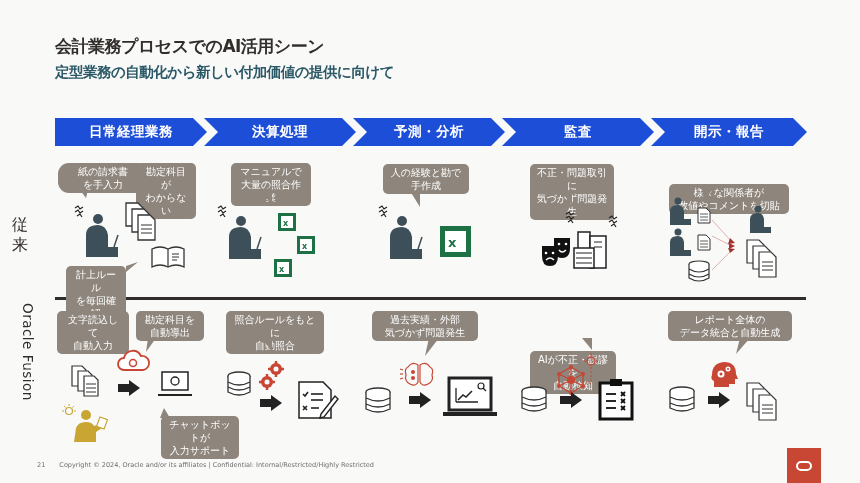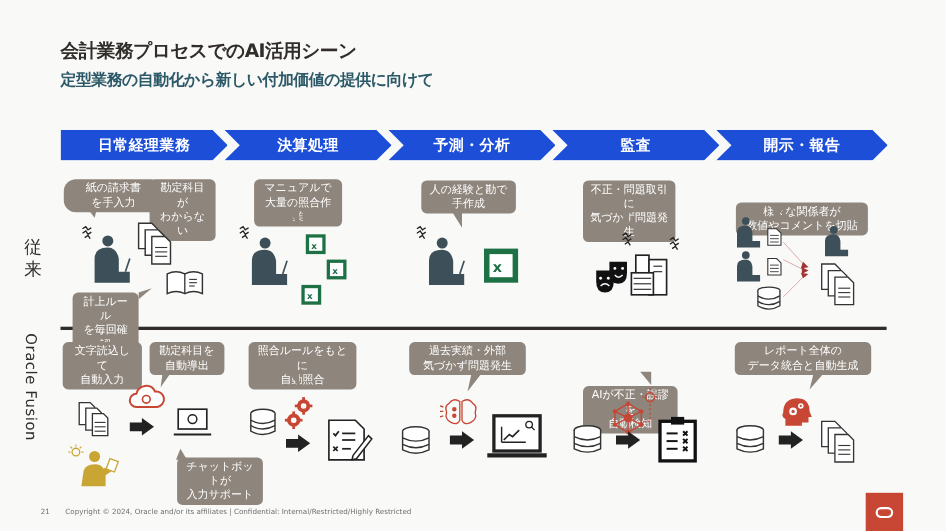--- a/index.html
+++ b/index.html
@@ -8,21 +8,21 @@
   .abs { position:absolute; }
   .title { left:55px; top:35px; font-size:17px; font-weight:bold; color:#312d2a; letter-spacing:-0.5px; }
   .subtitle { left:55px; top:63px; font-size:14.5px; font-weight:bold; color:#2c5967; letter-spacing:-0.5px; }
   .chevron { top:118px; height:28px; display:flex; align-items:center; justify-content:center;
      color:#fff; font-weight:bold; font-size:13.5px; background:#1d4ed8; letter-spacing:0.5px; }
   .chev-first { clip-path: polygon(0 0, calc(100% - 14px) 0, 100% 50%, calc(100% - 14px) 100%, 0 100%); }
   .chev-mid { clip-path: polygon(0 0, calc(100% - 14px) 0, 100% 50%, calc(100% - 14px) 100%, 0 100%, 14px 50%); }
   .bubble { background:#8e857c; color:#fff; font-size:10px; line-height:13px; text-align:center;
      border-radius:5px; padding:2px 6px; white-space:pre-line; }
   .side-label { font-size:16px; color:#312d2a; }
-  .side-conv { left:20px; top:215px; width:20px; line-height:20px; text-align:center; }
+  .side-conv { left:10px; top:215px; width:20px; line-height:20px; text-align:center; }
   .side-oracle { left:20px; top:303px; writing-mode:vertical-rl; font-size:13.5px; letter-spacing:0.5px; }
   .divider { left:55px; top:297px; width:751px; height:3px; background:#312d2a; }
   .footer { left:37px; top:461px; font-size:6.5px; color:#6f6f6f; }
   .footer .pn { margin-right:12px;margin-top:12px; }
   .oracle-logo { left:787px; top:448px; width:34px; height:35px; background:#c74634; display:flex; align-items:center; justify-content:center; }
   .oracle-logo span { width:16px; height:10px; border:2px solid #fff; border-radius:5px; display:block; }
   svg { position:absolute; overflow:visible; }
 </style>
 </head>
 <body>

